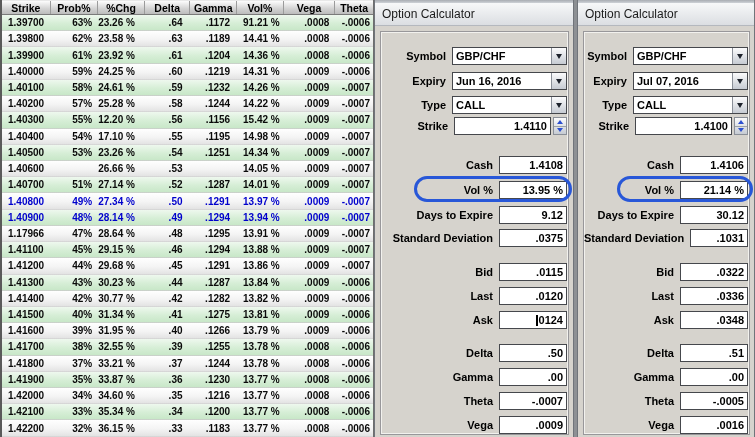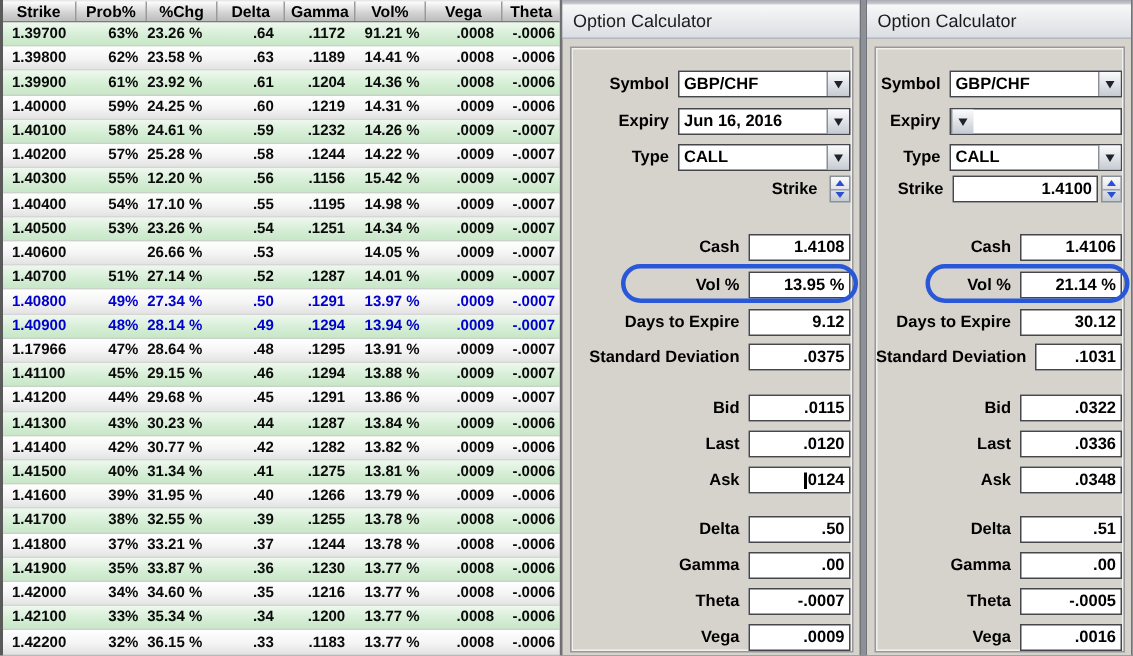--- a/index.html
+++ b/index.html
@@ -372,20 +372,21 @@
           <span class="flabel">Type</span>
           <div class="fcombo">
             <div class="cval">CALL</div>
             <div class="cbtn">
               <span class="arrow-down"></span>
             </div>
           </div>
         </div>
         <div class="frow" style="top: 117px;">
           <span class="flabel">Strike</span>
+          <div class="fspin-field">1.4110</div>
           <div class="fspin">
             <div class="sbtn up">
               <span class="tri-up"></span>
             </div>
             <div class="sbtn">
               <span class="tri-down"></span>
             </div>
           </div>
         </div>
         <div class="frow" style="top: 156px;">
@@ -448,20 +449,21 @@
           <div class="fcombo">
             <div class="cval">GBP/CHF</div>
             <div class="cbtn">
               <span class="arrow-down"></span>
             </div>
           </div>
         </div>
         <div class="frow" style="top: 72px;">
           <span class="flabel">Expiry</span>
           <div class="fcombo">
+            <div class="cval">Jul 07, 2016</div>
             <div class="cbtn">
               <span class="arrow-down"></span>
             </div>
           </div>
         </div>
         <div class="frow" style="top: 96px;">
           <span class="flabel">Type</span>
           <div class="fcombo">
             <div class="cval">CALL</div>
             <div class="cbtn">

